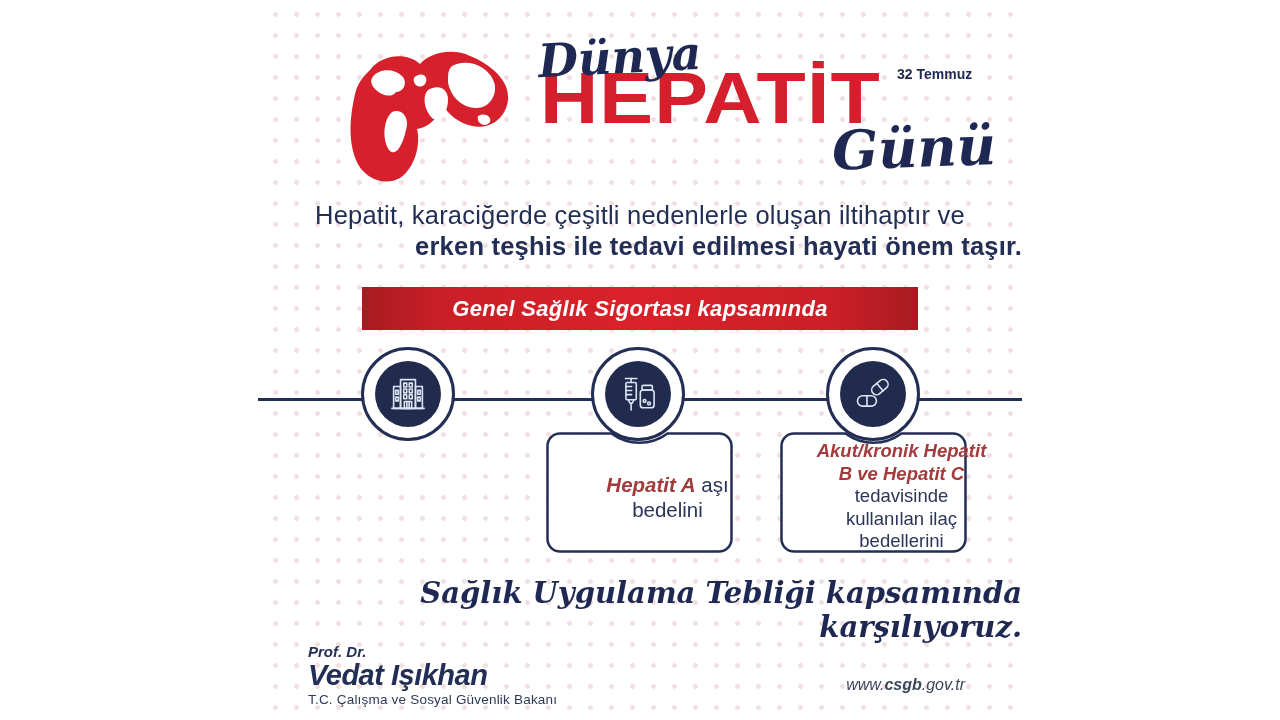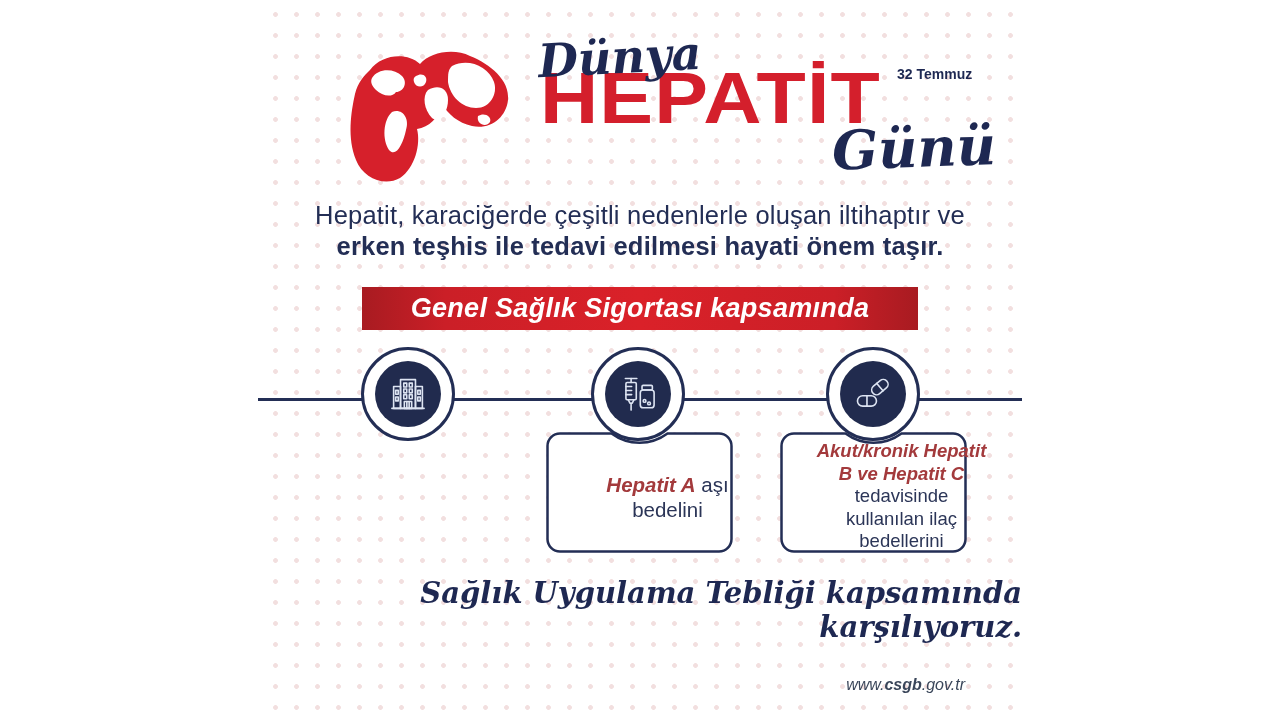--- a/index.html
+++ b/index.html
@@ -17,26 +17,26 @@
   .t-hepatit{position:absolute;left:282px;top:62px;font-size:72px;font-weight:800;color:#d41f2c;
              letter-spacing:1px;line-height:1;z-index:1;transform:scaleX(1.12);transform-origin:0 0;
              white-space:nowrap;}
   .t-date{position:absolute;left:639px;top:66px;font-size:14px;font-weight:700;color:#1e2852;z-index:2;
           white-space:nowrap;}
   .t-gunu{position:absolute;left:574px;top:116px;font-size:54px;font-weight:600;z-index:3;
           transform:rotate(-2deg);line-height:1.2;}
   
   .intro{position:absolute;left:0;top:200px;width:764px;text-align:center;font-size:25.5px;
          line-height:31px;color:#232e55;letter-spacing:0.2px;}
-  .intro .l2{font-weight:700;}
+  .intro .l2{font-weight:700;text-align:right;}
   
   .banner{position:absolute;left:104px;top:287px;width:556px;height:43px;
           background:linear-gradient(90deg,#a81b21 0%,#cb1f27 15%,#da2129 50%,#cb1f27 85%,#a81b21 100%);
           display:flex;align-items:center;justify-content:center;}
-  .banner span{color:#ffffff;font-weight:700;font-style:italic;font-size:27px;letter-spacing:0.3px;}
+  .banner span{color:#ffffff;font-weight:700;font-style:italic;font-size:22px;letter-spacing:0.3px;}
   
   .tl-line{position:absolute;left:0;top:398px;width:764px;height:3px;background:#232e55;}
   .ring{position:absolute;top:347px;width:94px;height:94px;border-radius:50%;
         background:#ffffff;border:3px solid #232e55;box-sizing:border-box;}
   .ring.r1{left:103px;} .ring.r2{left:333px;} .ring.r3{left:568px;}
   .disc{position:absolute;top:361px;width:66px;height:66px;border-radius:50%;background:#212b4e;
         display:flex;align-items:center;justify-content:center;}
   .disc.d1{left:117px;} .disc.d2{left:347px;} .disc.d3{left:582px;}
   .disc svg{width:46px;height:46px;}
   .icon-stroke{fill:none;stroke:#dde4f2;stroke-width:1.4;stroke-linecap:round;stroke-linejoin:round;}
@@ -187,17 +187,22 @@
             <line x1="26" y1="9.8" x2="26" y2="18.2"></line>
           </g>
           <rect x="6.5" y="21.5" width="16.5" height="9" rx="4.5"></rect>
           <line x1="14.75" y1="21.5" x2="14.75" y2="30.5"></line>
         </g>
       </svg>
     </div>
 
     <div class="closing">Sağlık Uygulama Tebliği kapsamında karşılıyoruz.</div>
 
+    <div class="sig">
+      <p class="s-title">Prof. Dr.</p>
+      <p class="s-name">Vedat Işıkhan</p>
+      <p class="s-role">T.C. Çalışma ve Sosyal Güvenlik Bakanı</p>
+    </div>
 
     <div class="web"><span>www.</span><span class="b">csgb</span><span>.gov.tr</span></div>
 
   </div>
 </div>
 
 </body></html>

